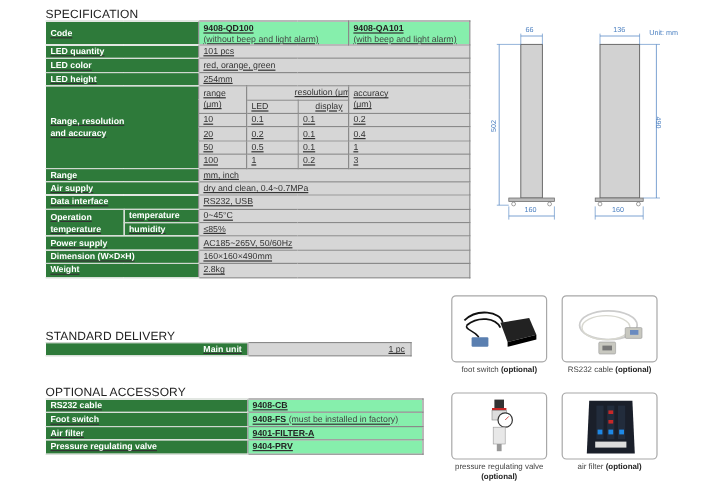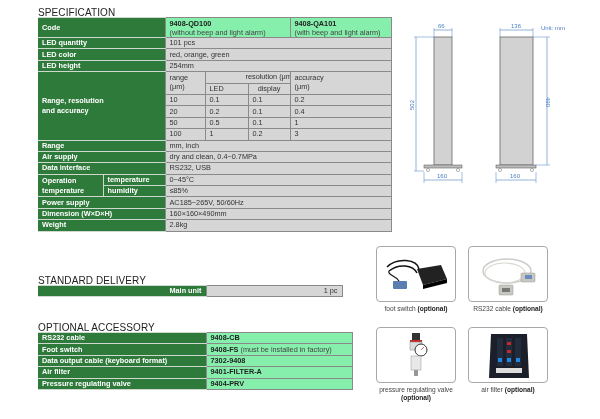--- a/index.html
+++ b/index.html
@@ -3,21 +3,21 @@
 <meta charset="utf-8">
 <style>
   * { box-sizing: border-box; margin: 0; padding: 0; }
   body {
     width: 600px; height: 419px; background: #ffffff; position: relative; overflow: hidden;
     font-family: "Liberation Sans", sans-serif; font-size: 7.3px; color: #333;
   }
   .section-title {
     position: absolute; font-weight: normal; font-size: 10px; color: #222; letter-spacing: 0.1px;
   }
-  table { border-collapse: collapse; position: absolute; table-layout: fixed; }
+  table { border-collapse: collapse; position: absolute; table-layout: fixed; text-decoration: underline; }
   td {
     border: 1px solid #7a7a7a; padding: 0 4px; height: 11.4px; line-height: 10px;
     vertical-align: middle; white-space: nowrap; overflow: hidden;
   }
   td.g { background: #2e7a3a; color: #ffffff; font-weight: bold; border-color: #cfd8cf; border-width: 1px 0 1px 0; }
   td.g.sub { border-left: 1px solid #cfd8cf; }
   td.v { background: #d6d6d6; color: #333; border-color: #8a8a8a; }
   td.vb { background: #86efac; color: #222; font-weight: bold; border-color: #8a8a8a; }
   .thin { font-weight: normal; color: #444; }
   .photo {
@@ -76,21 +76,21 @@
       <div>(μm)</div>
     </td>
     <td class="v" colspan="2" style="text-align:center;padding-left:40px;">resolution (μm)</td>
     <td class="v" rowspan="2" style="vertical-align:top; line-height:9px; padding-top:1px;">
       <div>accuracy</div>
       <div>(μm)</div>
     </td>
   </tr>
   <tr>
     <td class="v">LED</td>
-    <td class="v" style="text-align:center;">display</td>
+    <td class="v" style="text-align:right;">display</td>
   </tr>
   <tr>
     <td class="v">10</td>
     <td class="v">0.1</td>
     <td class="v">0.1</td>
     <td class="v">0.2</td>
   </tr>
   <tr>
     <td class="v">20</td>
     <td class="v">0.2</td>
@@ -211,24 +211,20 @@
   <tbody>
       <tr>
     <td class="g">RS232 cable</td>
     <td class="vb"><span>9408-CB</span><span class="thin"></span></td>
   </tr>
   <tr>
     <td class="g">Foot switch</td>
     <td class="vb"><span>9408-FS</span><span class="thin"> (must be installed in factory)</span></td>
   </tr>
   <tr>
-    <td class="g">Data output cable (keyboard format)</td>
-    <td class="vb"><span>7302-9408</span></td>
-  </tr>
-  <tr>
     <td class="g">Air filter</td>
     <td class="vb"><span>9401-FILTER-A</span></td>
   </tr>
   <tr>
     <td class="g">Pressure regulating valve</td>
     <td class="vb"><span>9404-PRV</span></td>
   </tr>
 </tbody>
   </table>
 

